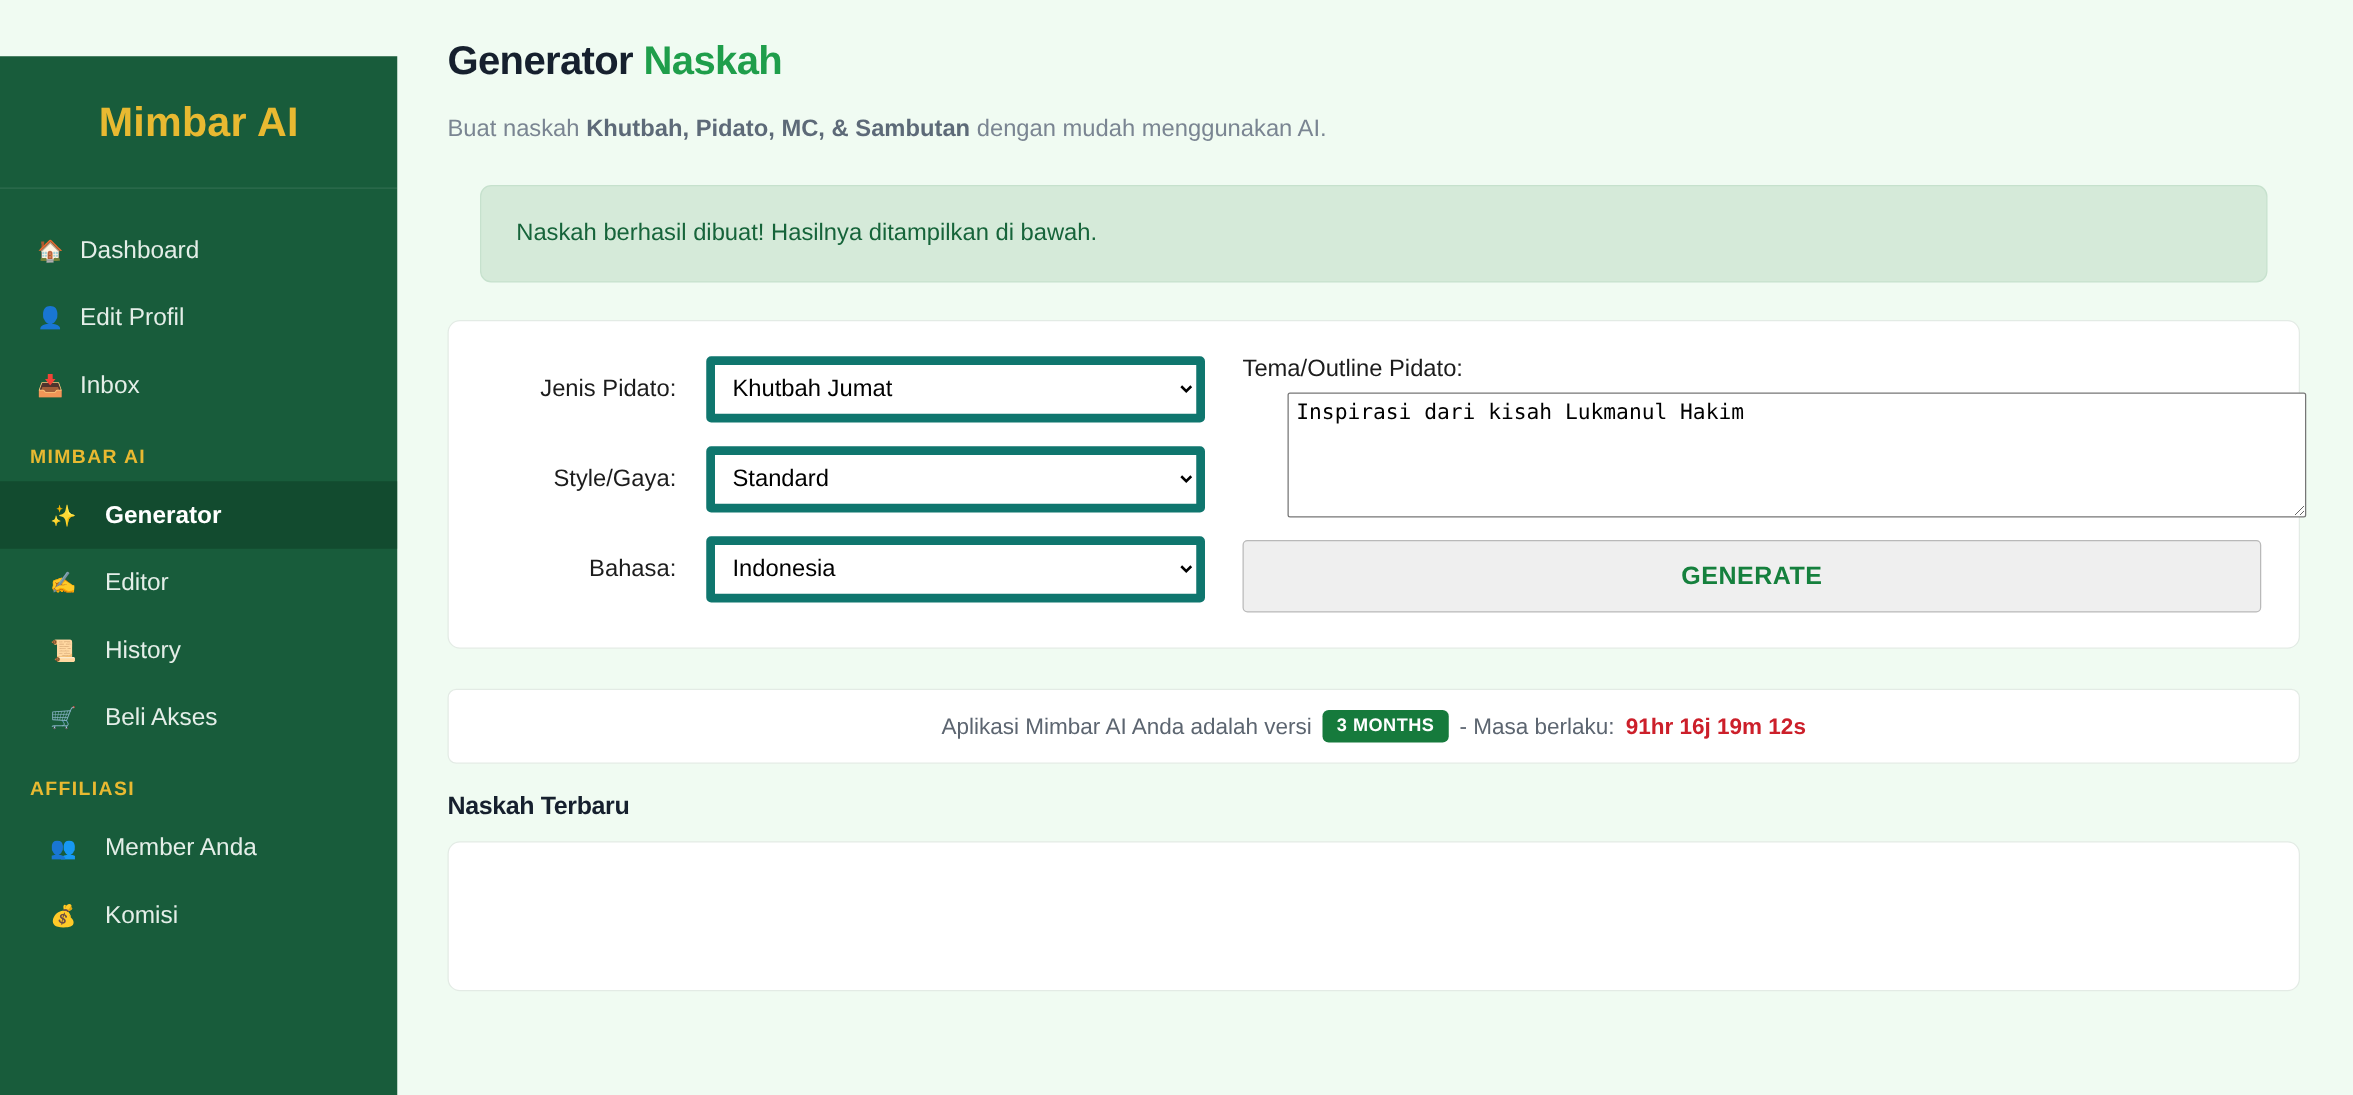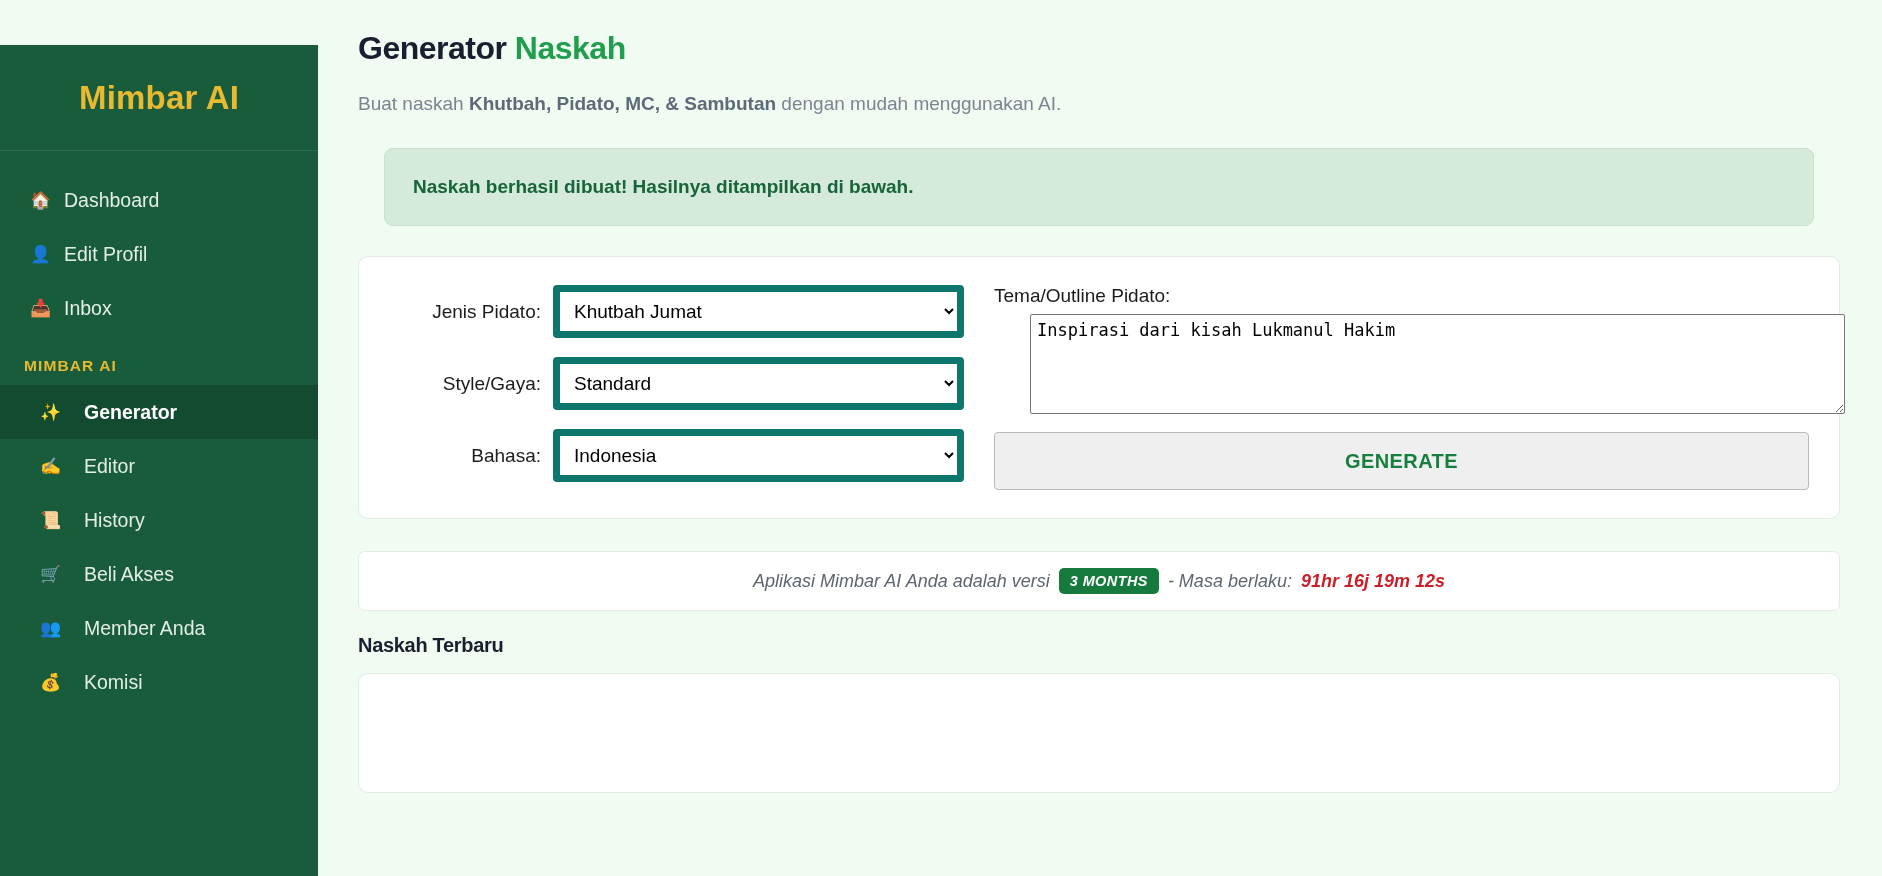--- a/index.html
+++ b/index.html
@@ -111,21 +111,20 @@
   .page-sub b { color: #5d6a78; font-weight: bold; }
 
   .alert {
     background: #d5ead9;
     border: 1px solid #c6e1cd;
     border-radius: 9px;
     color: #16643a;
     font-size: 19px;
     padding: 27px 28px;
     margin: 0 26px 30px 26px;
-    font-weight: bold;
   }
 
   .card {
     background: #ffffff;
     border: 1px solid #e3ebe5;
     border-radius: 10px;
     padding: 28px 30px;
     margin-bottom: 32px;
     display: flex;
     gap: 30px;
@@ -135,21 +134,21 @@
     width: 575px;
     flex: 0 0 575px;
     display: flex;
     flex-direction: column;
     gap: 19px;
   }
 
   .field-row {
     display: flex;
     align-items: center;
-    gap: 12px;
+    gap: 24px;
     justify-content: space-between;
   }
   .field-label {
     width: 152px;
     flex: 0 0 152px;
     text-align: right;
     font-size: 19px;
     color: #1c1c1c;
   }
 
@@ -211,21 +210,20 @@
     border: 1px solid #e3ebe5;
     border-radius: 7px;
     height: 60px;
     display: flex;
     align-items: center;
     justify-content: center;
     gap: 9px;
     font-size: 18px;
     color: #5c6570;
     margin-bottom: 23px;
-    font-style: italic;
   }
   .badge {
     background: #167a3c;
     color: #ffffff;
     font-size: 14.5px;
     font-weight: bold;
     letter-spacing: 0.4px;
     padding: 5px 11px;
     border-radius: 5px;
   }
@@ -282,20 +280,21 @@
       </div>
       <div class="nav-item indent">
         <span class="ic">📜</span>
         <span class="lbl">History</span>
       </div>
       <div class="nav-item indent">
         <span class="ic">🛒</span>
         <span class="lbl">Beli Akses</span>
       </div>
 
+      <div class="nav-section">AFFILIASI</div>
 
       <div class="nav-item indent">
         <span class="ic">👥</span>
         <span class="lbl">Member Anda</span>
       </div>
       <div class="nav-item indent">
         <span class="ic">💰</span>
         <span class="lbl">Komisi</span>
       </div>
 

